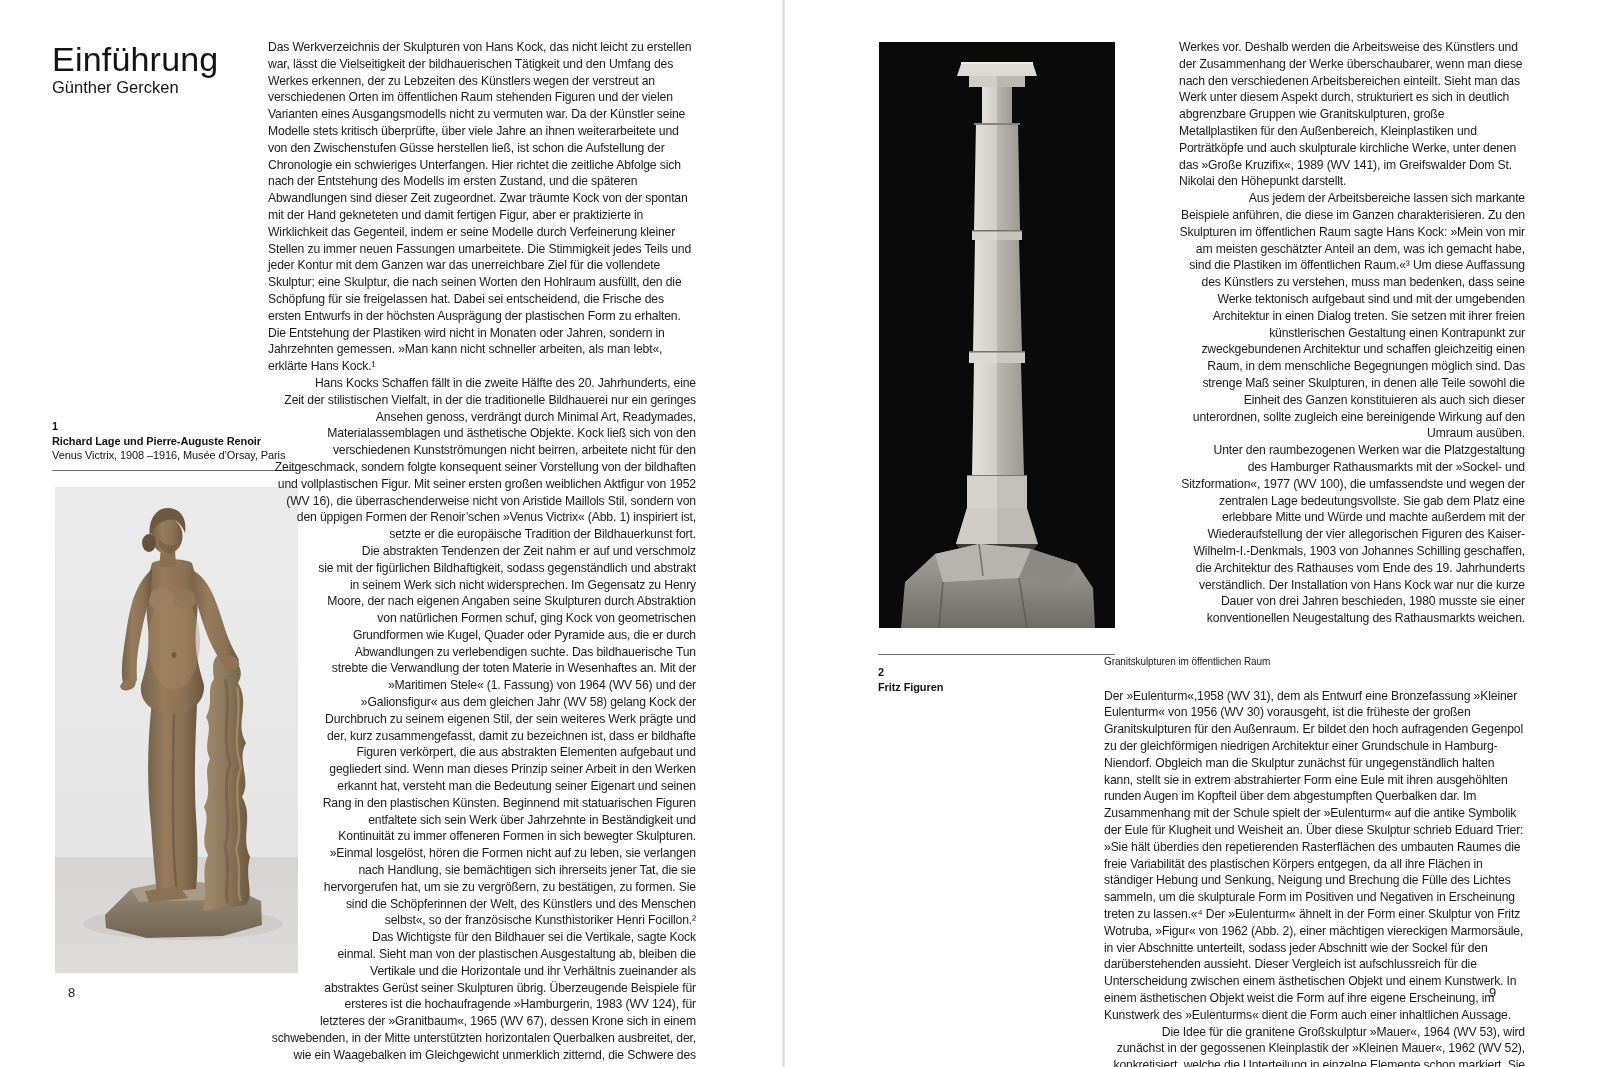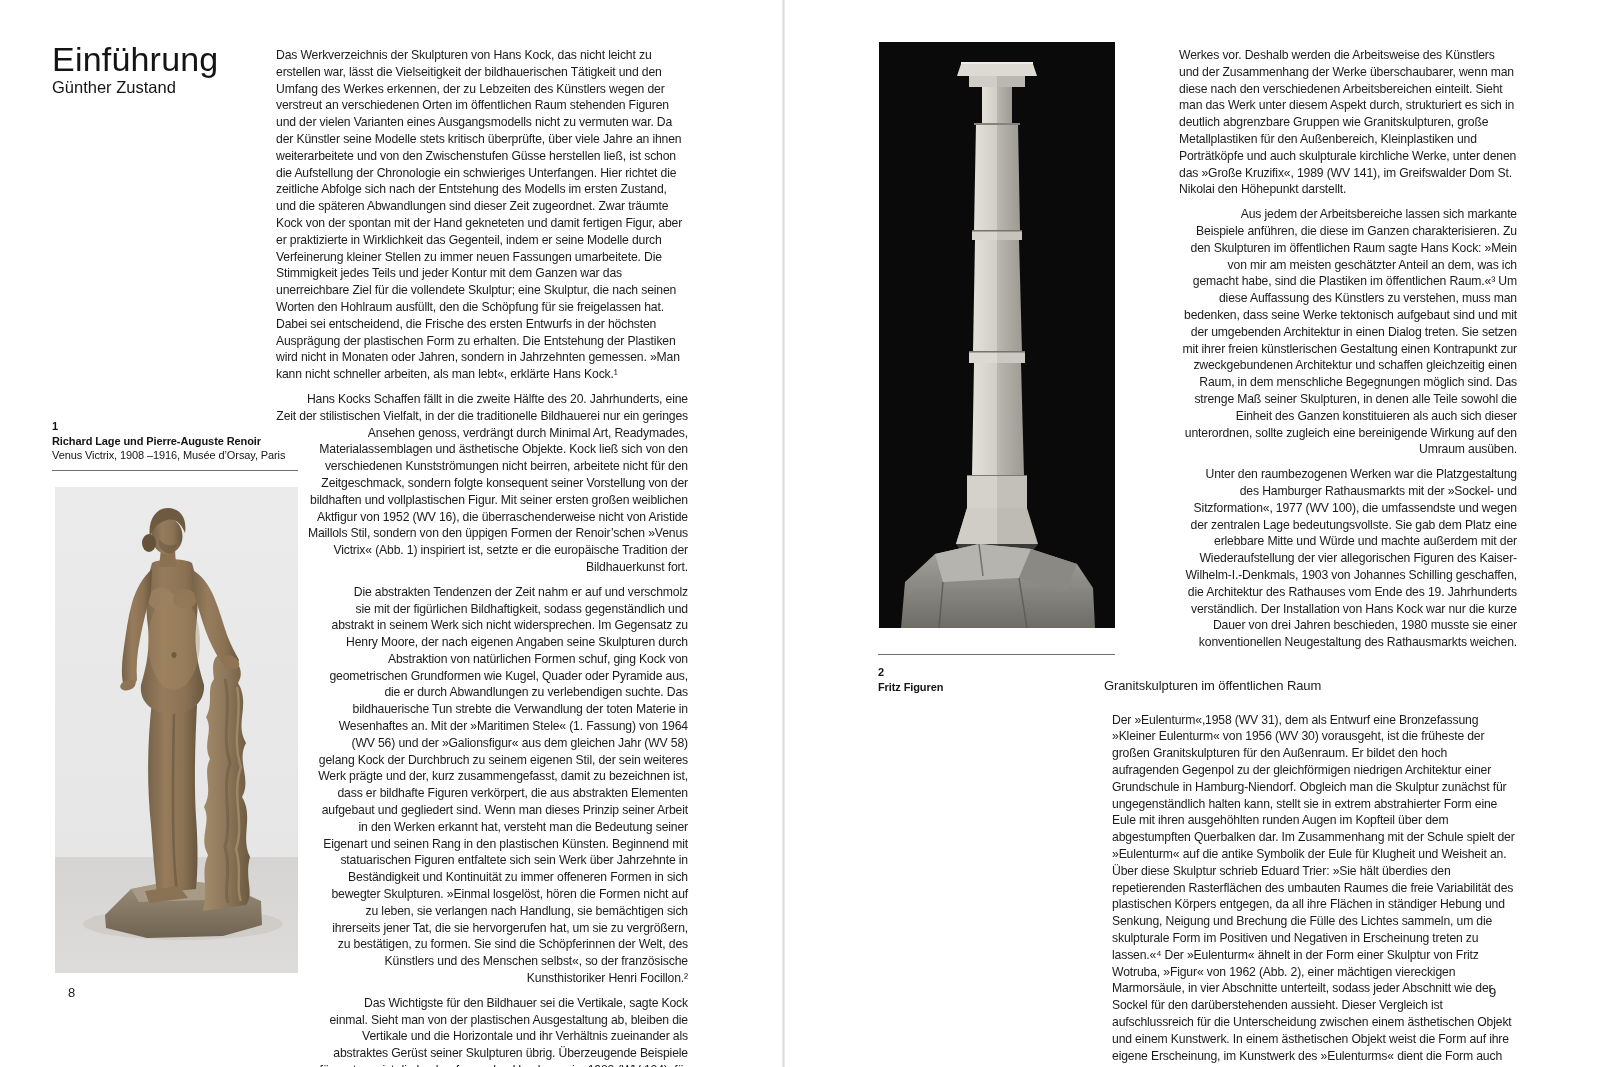--- a/index.html
+++ b/index.html
@@ -21,29 +21,29 @@
   }
   .author{
     position:absolute;left:52px;top:78px;
     font-size:16.5px;font-weight:400;color:#141414;
   }
   .textcol{
     position:absolute;
     font-size:12.2px;line-height:16.8px;letter-spacing:-0.15px;
     color:#1b1b1b;text-align:left;
   }
-  .textcol p{margin:8px;}
+  .textcol p{margin:0;}
   .textcol p.indent{text-indent:26px;text-align:right;}
   .textcol-left{left:268px;top:39px;width:428px;}
   .textcol-right{left:1104px;top:39px;width:421px;}
   .wrap-spacer-left{float:left;width:50px;height:480px;}
   .wrap-spacer-right{float:left;width:75px;height:609px;}
   .subhead{
     margin:27px 0 17px 0;
-    font-size:13px;font-weight:400;letter-spacing:-0.1px;
+    font-size:10px;font-weight:400;letter-spacing:-0.1px;
   }
   .figure{position:absolute;overflow:hidden;font-size:0;}
   .figure-left{left:55px;top:487px;width:243px;height:486px;}
   .figure-right{left:879px;top:42px;width:236px;height:586px;}
   .rule{position:absolute;height:1px;background:#6e6e6e;}
   .rule-left{left:52px;top:470px;width:246px;}
   .rule-right{left:878px;top:654px;width:237px;}
   .caption{
     position:absolute;font-size:11px;line-height:14.6px;letter-spacing:-0.1px;color:#141414;
   }
@@ -53,21 +53,21 @@
   .pagenum{position:absolute;font-size:13px;color:#1b1b1b;}
   .pagenum-left{left:68px;top:985px;}
   .pagenum-right{left:1489px;top:985px;}
 </style>
 </head>
 <body>
 
 <div class="gutter"></div>
 
 <div class="title">Einführung</div>
-<div class="author">Günther Zustand</div>
+<div class="author">Günther Gercken</div>
 
 <div class="caption caption-left">
   <div class="b">1</div>
   <div class="b">Richard Lage und Pierre-Auguste Renoir</div>
   <div>Venus Victrix, 1908 –1916, Musée d’Orsay, Paris</div>
 </div>
 <div class="rule rule-left"></div>
 
 <div class="figure figure-left">
   <svg viewBox="0 0 243 486" width="243" height="486">

